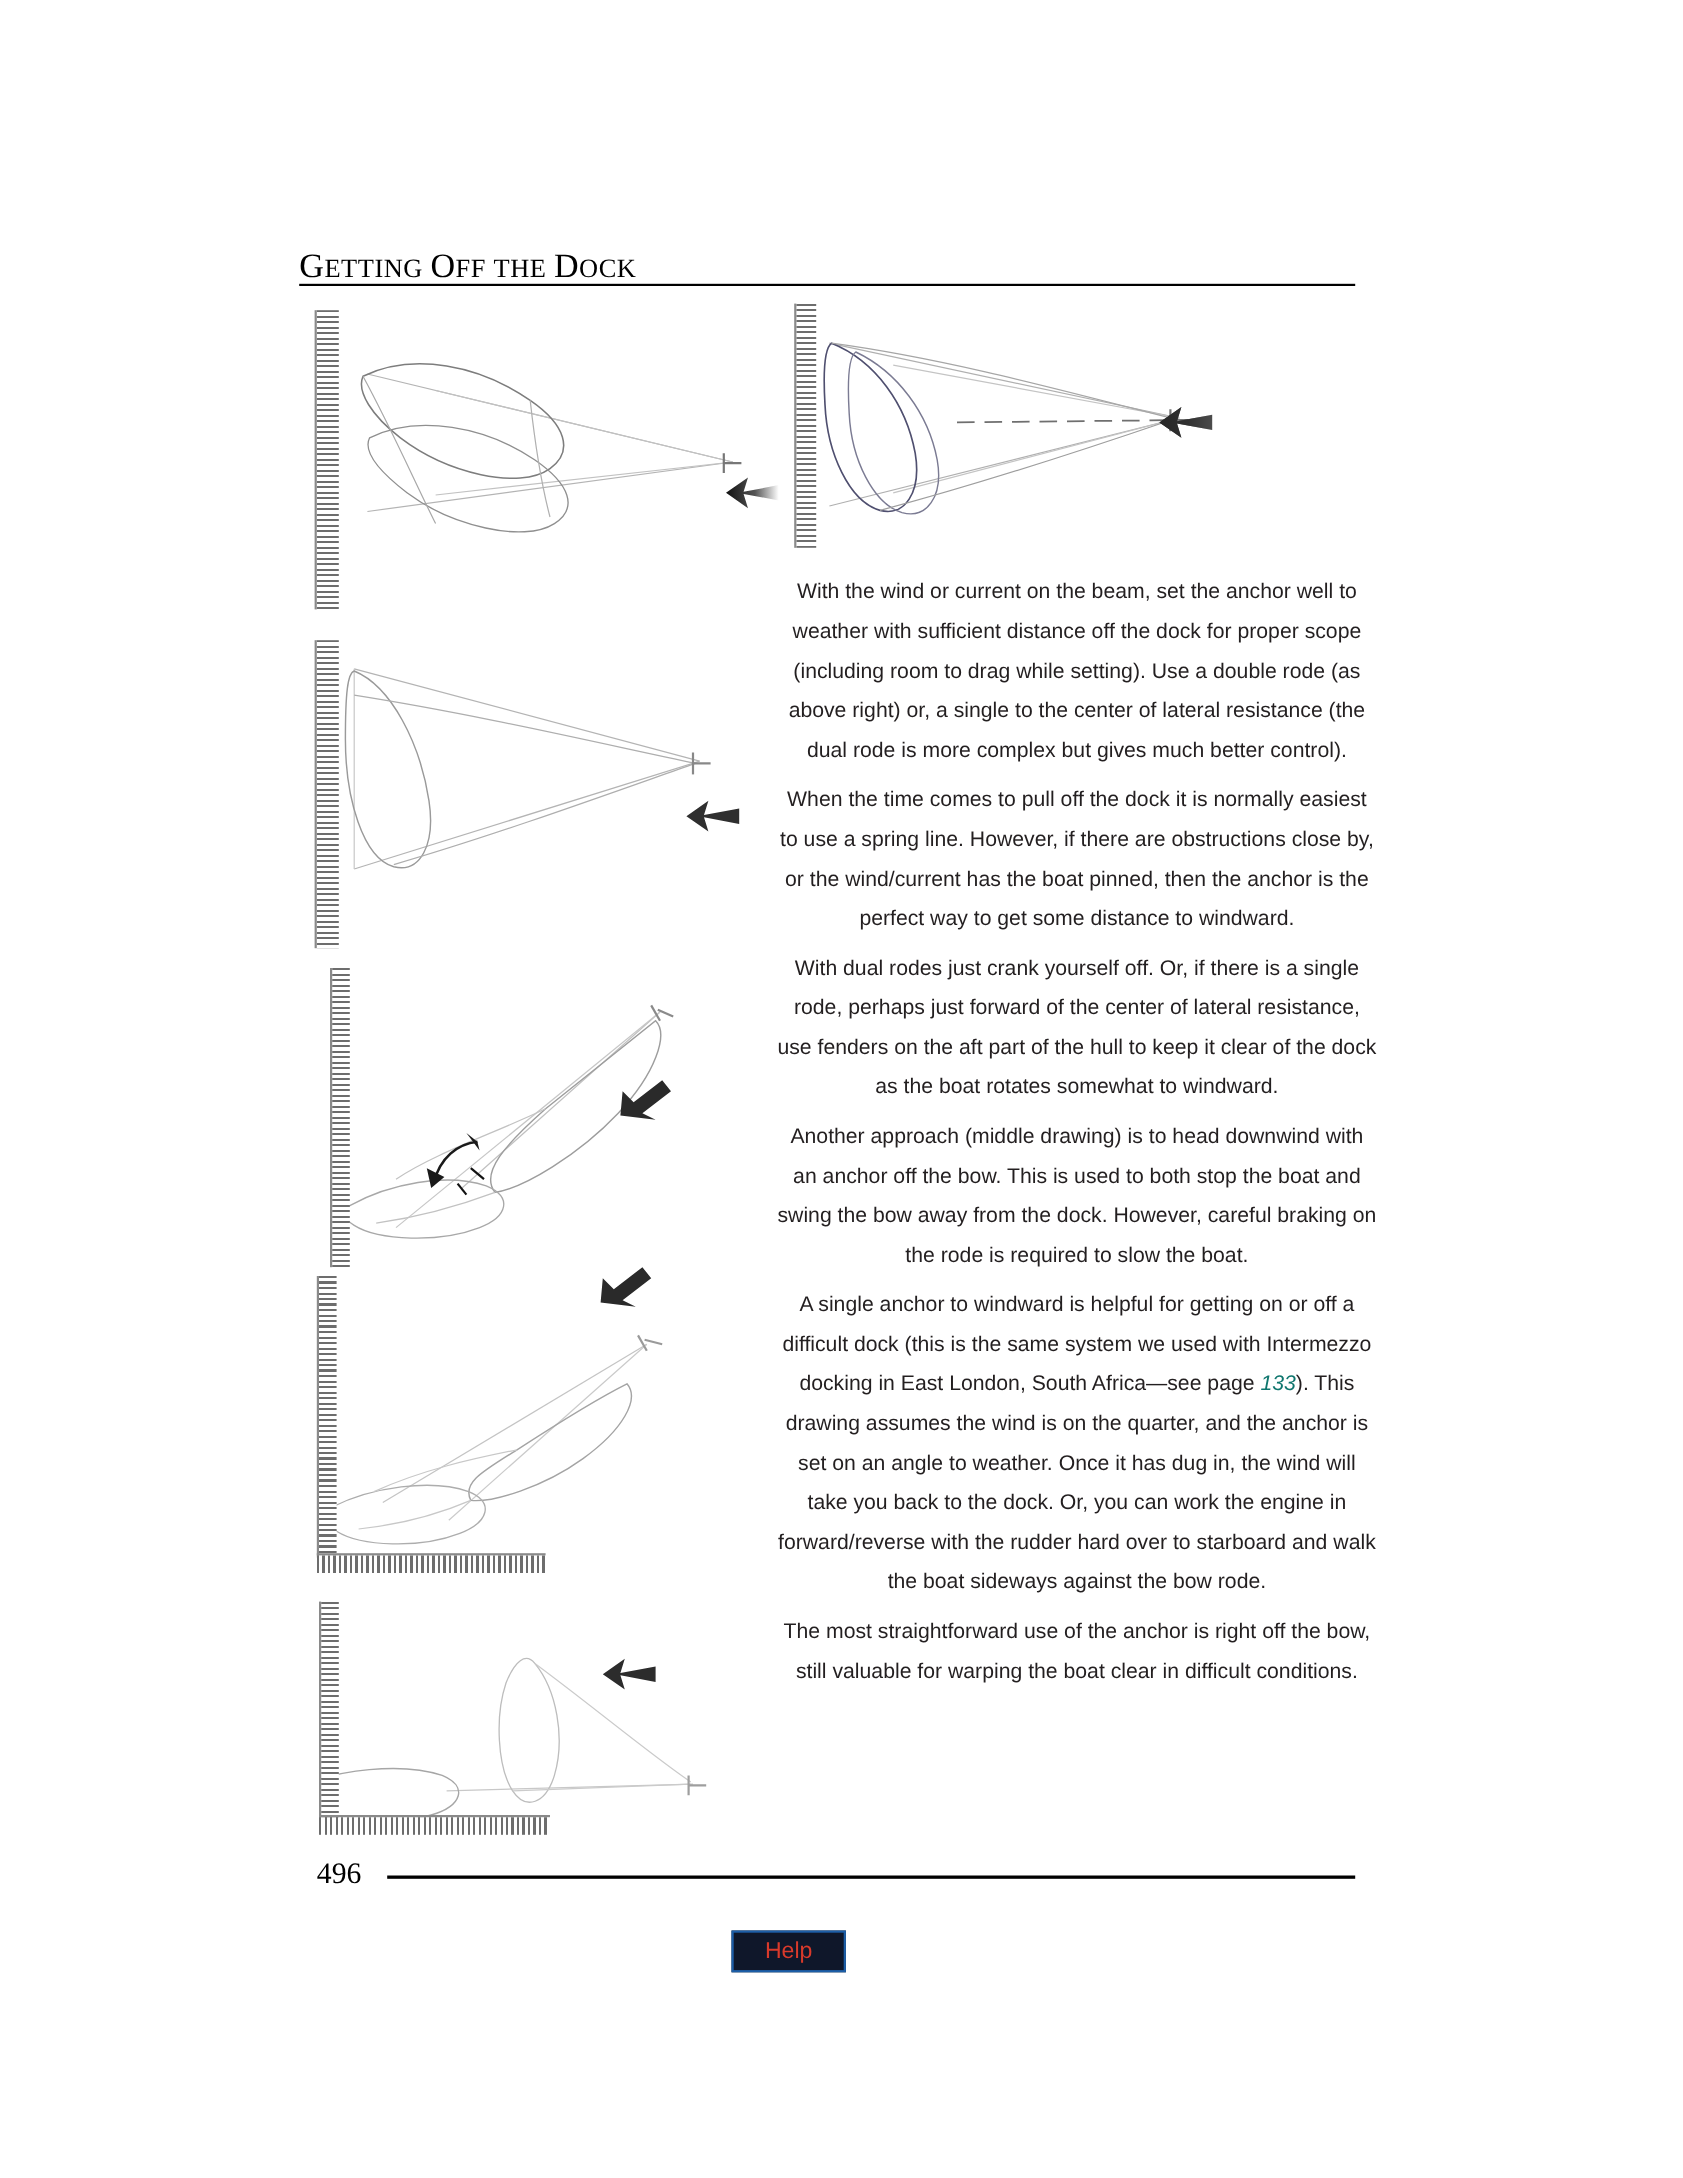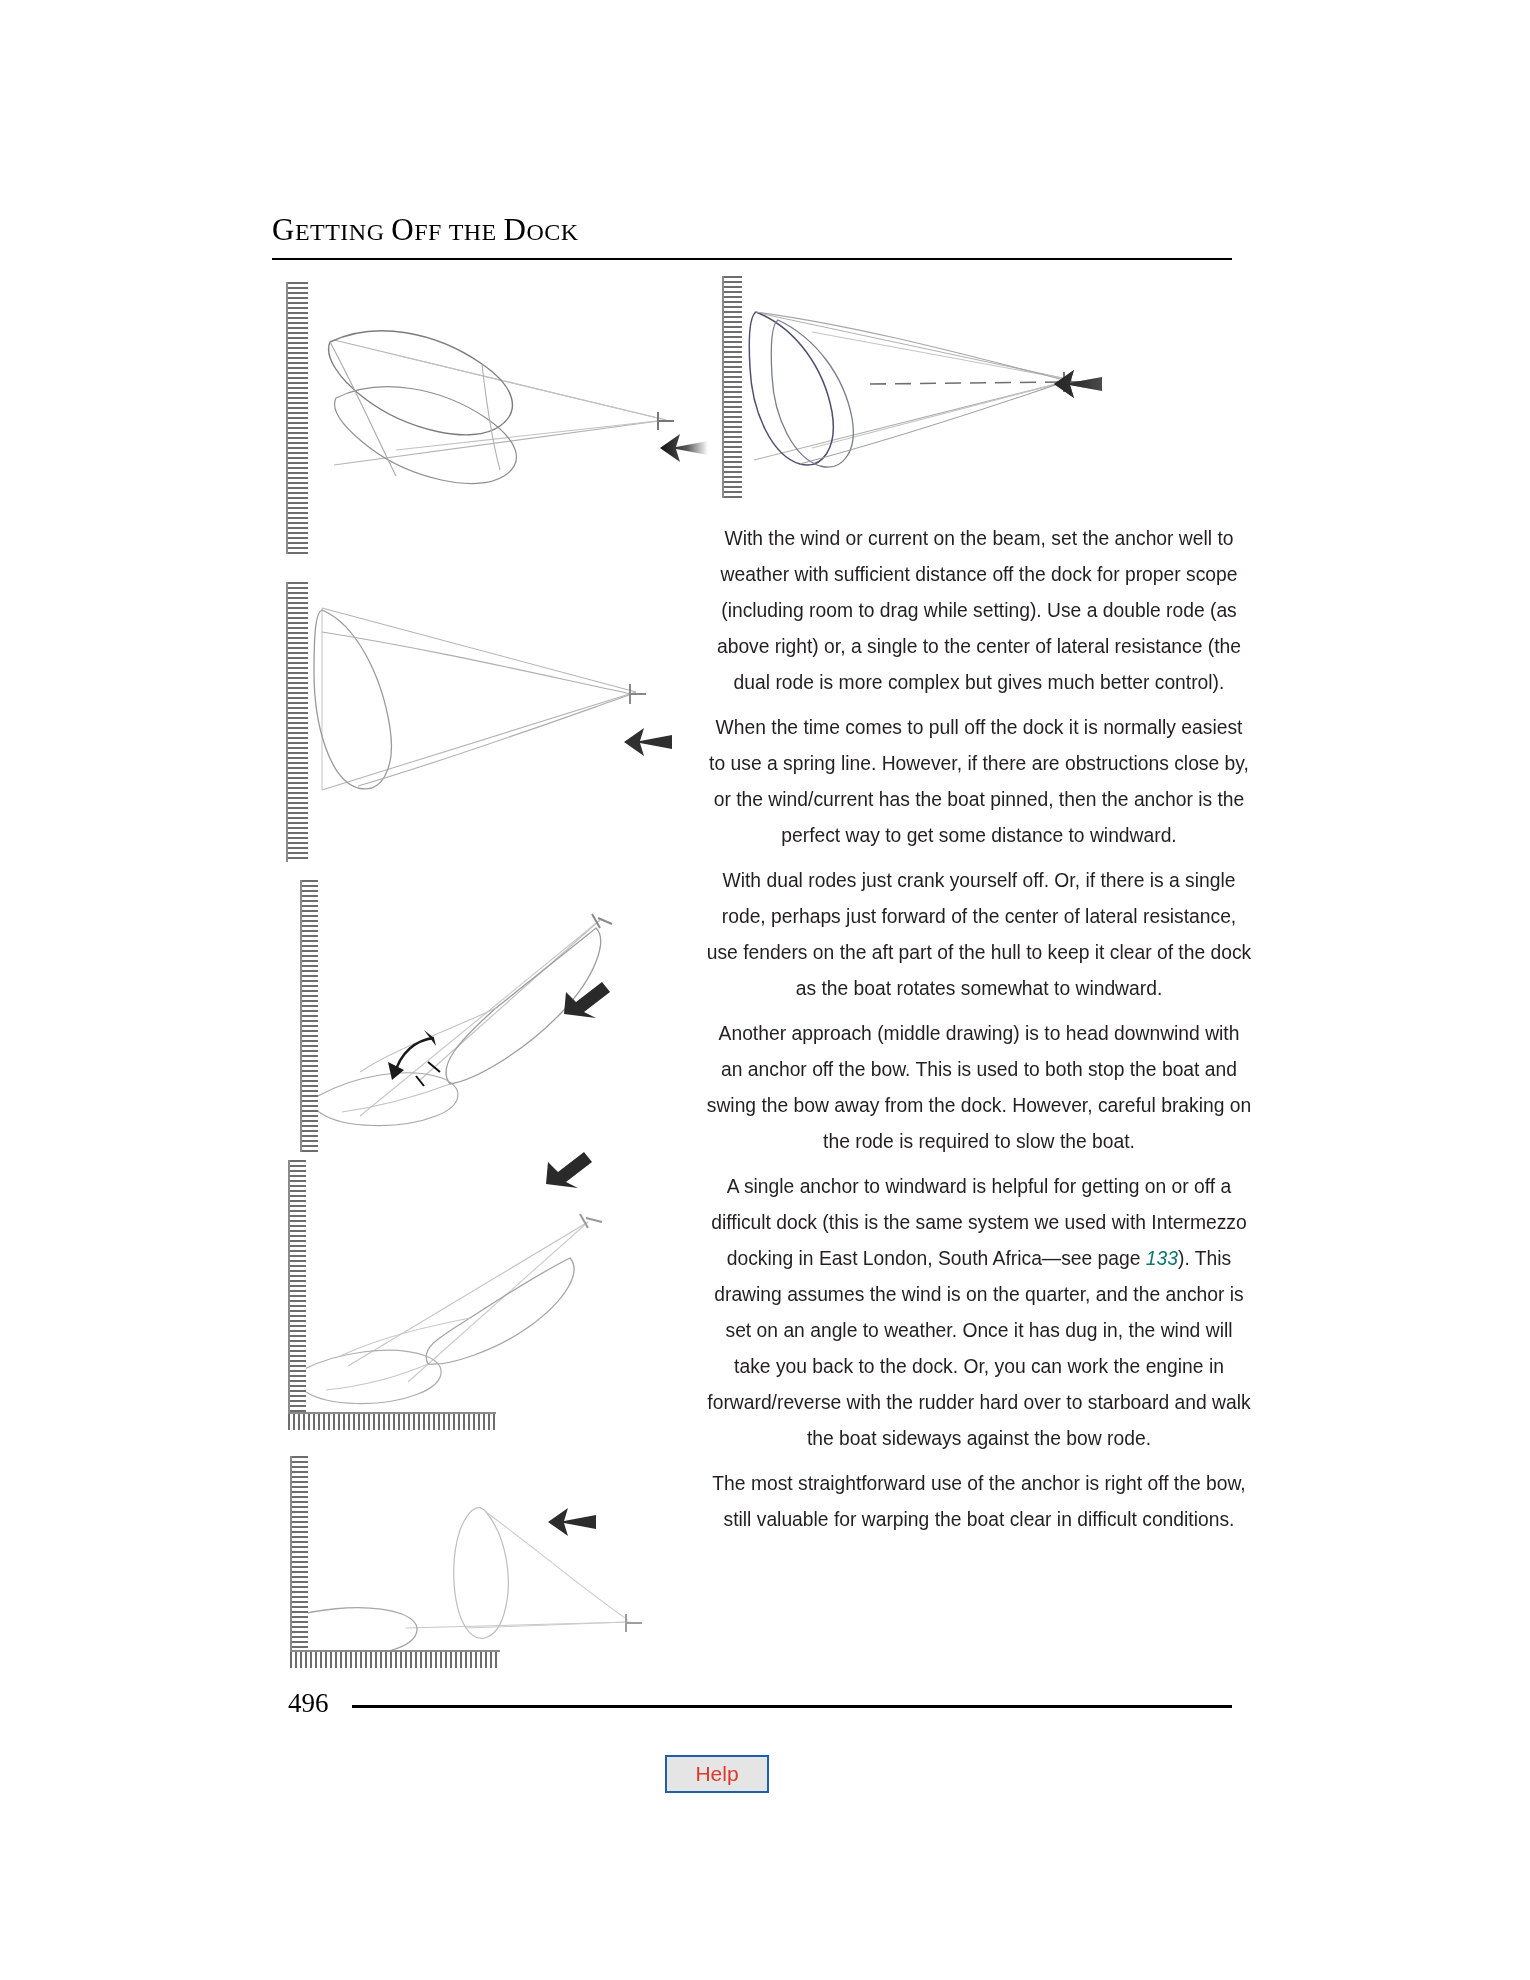--- a/index.html
+++ b/index.html
@@ -11,21 +11,21 @@
   .page {
     position: relative;
     width: 1530px; height: 1980px;
     background: #fff;
     overflow: hidden;
   }
 
   
   .runhead {
     position: absolute;
-    left: 272px; top: 212px;
+    left: 272px; top: 224px;
     font-family: "Liberation Serif", serif;
     font-size: 25px;
     letter-spacing: 0.5px;
     color: #000;
     white-space: nowrap;
   }
   .runhead .cap { font-size: 31px; }
   .runhead .sc  { font-size: 24px; }
   .head-rule {
     position: absolute;
@@ -47,21 +47,21 @@
     left: 352px; top: 1705px;
     width: 880px; height: 3px;
     background: #000;
   }
 
   
   .help-btn {
     position: absolute;
     left: 665px; top: 1755px;
     width: 104px; height: 38px;
-    background: #e5e5e5;
+    background: #0f172a;
     border: 2px solid #1d5fa8;
     color: #d93a2b;
     font-size: 21px;
     line-height: 34px;
     text-align: center;
     cursor: pointer;
     font-family: "Liberation Sans", sans-serif;
   }
 
   

